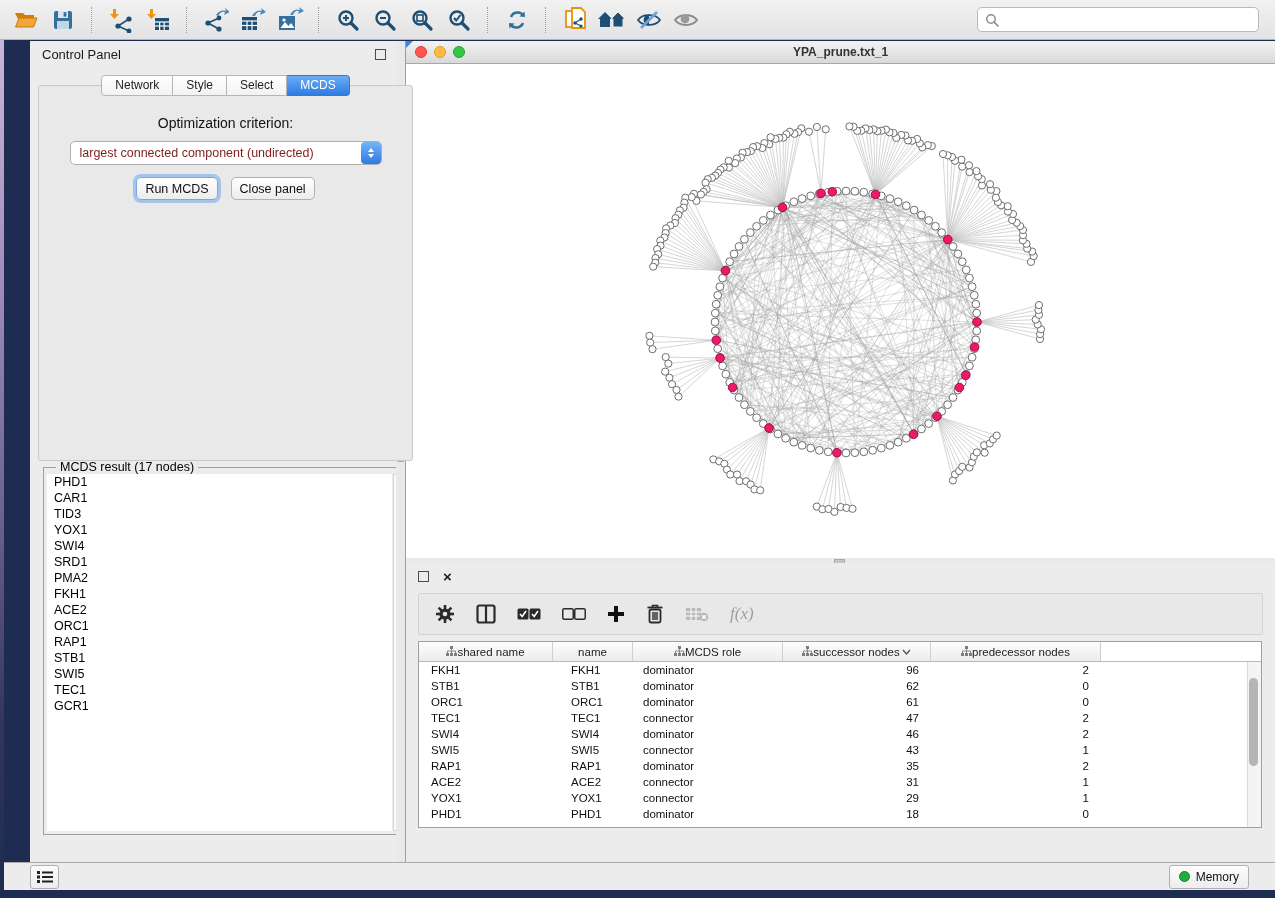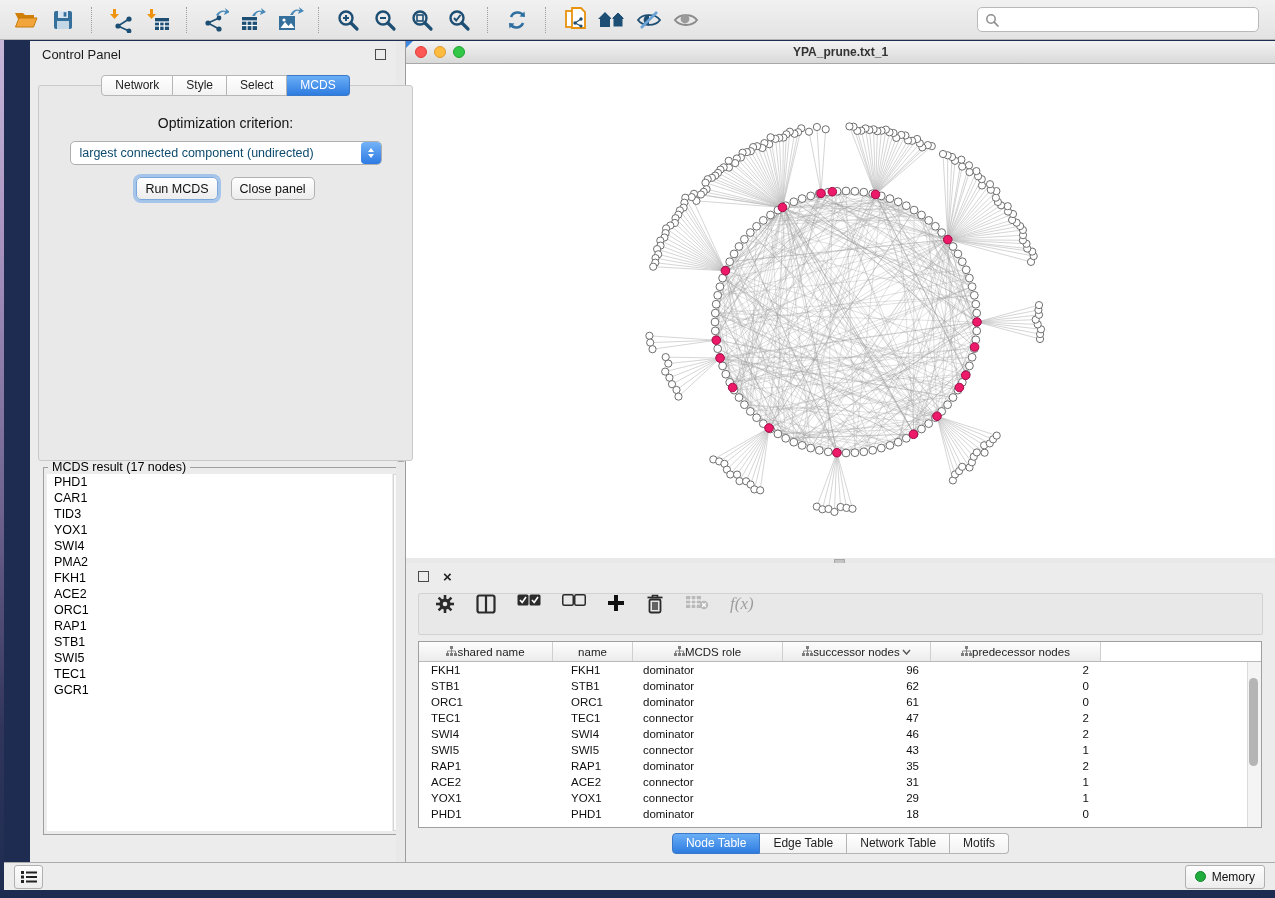--- a/index.html
+++ b/index.html
@@ -32,31 +32,31 @@
   .seg-tab{height:19px;line-height:19px;padding:0 13px;background:linear-gradient(#ffffff,#f2f2f2);
     border:1px solid #b5b5b5;border-left:none;font-size:12px;color:#222;}
   .seg-tab:first-child{border-left:1px solid #b5b5b5;border-radius:4px 0 0 4px;}
   .seg-tab:last-child{border-radius:0 4px 4px 0;}
   .seg-tab.active{background:linear-gradient(#6aaef6,#2e7ce0);color:#fff;border-color:#3a78c8;}
   .cp-body{margin:-11px 8px 0;background:#e9e9e9;border:1px solid #c9c9c9;border-radius:3px;
     height:376px;box-sizing:border-box;position:relative;z-index:1;}
   .opt-label{display:block;text-align:center;margin-top:29px;font-size:14px;color:#111;}
   .select{margin:10px auto 0;width:312px;height:24px;box-sizing:border-box;background:#fff;
     border:1px solid #aeaeae;border-radius:5px;display:flex;align-items:center;position:relative;}
-  .select .sel-text{font-size:12.5px;color:#0c4a6e;padding-left:9px;}
+  .select .sel-text{font-size:12.5px;color:#7f1d1d;padding-left:9px;}
   .sel-stepper{position:absolute;right:0;top:0;width:20px;height:22px;margin:0;border-radius:4px;
     background:linear-gradient(#74b3f8,#2d7ae3);display:flex;flex-direction:column;align-items:center;justify-content:center;gap:2px;}
   .chev-up{width:0;height:0;border-left:3.5px solid transparent;border-right:3.5px solid transparent;border-bottom:4.5px solid #fff;}
   .chev-dn{width:0;height:0;border-left:3.5px solid transparent;border-right:3.5px solid transparent;border-top:4.5px solid #fff;}
   .cp-buttons{display:flex;justify-content:center;gap:13px;margin-top:12px;}
   .btn{height:23px;box-sizing:border-box;padding:0 8px;background:linear-gradient(#ffffff,#ececec);
     border:1px solid #b2b2b2;border-radius:5px;font-size:12.5px;color:#111;display:flex;align-items:center;}
   .btn.focused{box-shadow:0 0 0 3px rgba(110,165,235,.55);border-color:#7ba7dd;}
   .mcds-result{margin:6px 11px 0 13px;height:368px;box-sizing:border-box;border:1px solid #9f9f9f;position:relative;}
-  .mcds-legend{position:absolute;top:-8px;left:4px;background:#ececec;padding:0 4px;font-size:12.5px;color:#000;}
+  .mcds-legend{position:absolute;top:-8px;left:12px;background:#ececec;padding:0 4px;font-size:12.5px;color:#000;}
   .mcds-list{position:absolute;top:6px;left:3px;right:17px;bottom:3px;background:#fff;overflow:hidden;}
   .mcds-list .li{font-size:12.5px;line-height:16px;padding-left:7px;color:#000;}
   .mcds-scroll{position:absolute;top:6px;right:3px;width:13px;bottom:3px;background:#fbfbfb;border:1px solid #d5d5d5;box-sizing:border-box;}
 
   
   .v-splitter{position:absolute;left:396px;top:41px;width:10px;bottom:36px;background:#e9e9e9;
     border-right:1px solid #9d9d9d;box-sizing:border-box;}
   .v-handle{position:absolute;left:1px;top:403px;width:6px;height:16px;background:#cfcfcf;border:1px solid #aaa;border-radius:2px;}
   .h-splitter{position:absolute;left:406px;top:558px;right:0;height:5px;background:#e9e9e9;}
   .h-handle{position:absolute;left:428px;top:0.5px;width:9px;height:4px;background:#c4c4c4;border:1px solid #a8a8a8;}
@@ -69,21 +69,21 @@
   .tl{width:12px;height:12px;border-radius:50%;margin-left:7px;box-sizing:border-box;}
   .tl.red{background:#fc5753;border:1px solid #df3e3a;margin-left:9px;}
   .tl.yellow{background:#fdbc40;border:1px solid #de9b2d;}
   .tl.green{background:#33c748;border:1px solid #1fa433;}
   .net-title{position:absolute;left:0;right:0;text-align:center;font-size:12px;font-weight:700;color:#333;}
   .net-canvas{position:absolute;left:406px;top:64px;right:0;height:494px;background:#fff;overflow:hidden;}
 
   
   .table-panel{position:absolute;left:406px;top:563px;right:0;bottom:36px;background:#ececec;}
   .tp-toolbar{margin:4px 12px 0 12px;height:42px;box-sizing:border-box;background:#e8e8e8;
-    border:1px solid #d2d2d2;border-radius:2px;display:flex;align-items:flex-start;gap:21px;padding:0 16px;}
+    border:1px solid #d2d2d2;border-radius:2px;display:flex;align-items:center;gap:21px;padding:0 16px;}
   .tp-tool{display:flex;align-items:center;justify-content:center;}
   .fx-label{font-family:"Liberation Serif",serif;font-style:italic;color:#9e9e9e;font-size:17px;}
   .tp-table{position:absolute;left:12px;right:13px;top:78px;height:187px;background:#fff;
     border:1px solid #9f9f9f;box-sizing:border-box;overflow:hidden;}
   .thead{display:flex;height:20px;box-sizing:border-box;border-bottom:1px solid #b9b9b9;}
   .th{display:flex;align-items:center;justify-content:center;box-sizing:border-box;
     border-right:1px solid #cfcfcf;background:linear-gradient(#fdfdfd,#ececec);
     font-size:11.5px;color:#222;height:100%;}
   .th-fill{flex:1;background:#fff;}
   .tr{display:flex;height:16px;align-items:center;font-size:11.5px;color:#111;}
@@ -95,21 +95,21 @@
   .c4{width:170px;text-align:right;padding-right:12px;}
   .w0{width:134px;} .w1{width:80px;} .w2{width:150px;} .w3{width:148px;} .w4{width:170px;}
   .tp-scroll{position:absolute;top:20px;right:0;width:13px;bottom:0;background:#f4f4f4;border-left:1px solid #dadada;}
   .tp-thumb{position:absolute;top:16px;left:1px;width:9px;height:88px;background:#b5b5b5;border-radius:5px;}
   .tp-tabs{position:absolute;left:0;right:0;top:270px;display:flex;justify-content:center;}
   .sort-chev{margin-left:2px;}
 
   
   .status-bar{position:absolute;left:4px;right:0;top:862px;height:28px;background:#ececec;
     border-top:1px solid #ababab;box-sizing:border-box;display:flex;align-items:center;
-    justify-content:space-between;padding:0 10px;}
+    justify-content:space-between;padding:0 26px;}
   .sb-btn{width:27px;height:22px;border:1px solid #b0b0b0;border-radius:3px;
     background:linear-gradient(#fdfdfd,#ededed);display:flex;align-items:center;justify-content:center;}
   .memory-btn{height:22px;border:1px solid #b0b0b0;border-radius:3px;background:linear-gradient(#fdfdfd,#ededed);
     display:flex;align-items:center;gap:6px;padding:0 9px;font-size:12px;color:#111;}
   .mem-dot{width:11px;height:11px;border-radius:50%;background:#1fae3d;border:1px solid #13832b;box-sizing:border-box;}
   .ic{display:block;}
 </style>
 </head>
 <body>
 
@@ -311,20 +311,21 @@
       </div>
     </div>
     <div class="mcds-result">
       <span class="mcds-legend">MCDS result (17 nodes)</span>
       <div class="mcds-list">
           <div class="li">PHD1</div>
           <div class="li">CAR1</div>
           <div class="li">TID3</div>
           <div class="li">YOX1</div>
           <div class="li">SWI4</div>
+          <div class="li">SRD1</div>
           <div class="li">PMA2</div>
           <div class="li">FKH1</div>
           <div class="li">ACE2</div>
           <div class="li">ORC1</div>
           <div class="li">RAP1</div>
           <div class="li">STB1</div>
           <div class="li">SWI5</div>
           <div class="li">TEC1</div>
           <div class="li">GCR1</div>
         </div>
@@ -1333,26 +1334,20 @@
             <div class="td c1">PHD1</div>
             <div class="td c2">dominator</div>
             <div class="td c3">18</div>
             <div class="td c4">0</div>
           </div>
         </div>
       <div class="tp-scroll">
           <div class="tp-thumb"></div>
         </div>
     </div>
-    <div class="tp-tabs">
-      <span class="seg-tab active">Node Table</span>
-      <span class="seg-tab">Edge Table</span>
-      <span class="seg-tab">Network Table</span>
-      <span class="seg-tab">Motifs</span>
-    </div>
   </div>
 
   <div class="status-bar">
     <span class="sb-btn">
       <svg class="ic" width="16" height="14" viewBox="0 0 16 14">
           <g fill="#222">
             <rect x="0" y="1" width="3" height="3"></rect>
             <rect x="5" y="1.5" width="11" height="2"></rect>
             <rect x="0" y="5.5" width="3" height="3"></rect>
             <rect x="5" y="6" width="11" height="2"></rect>

